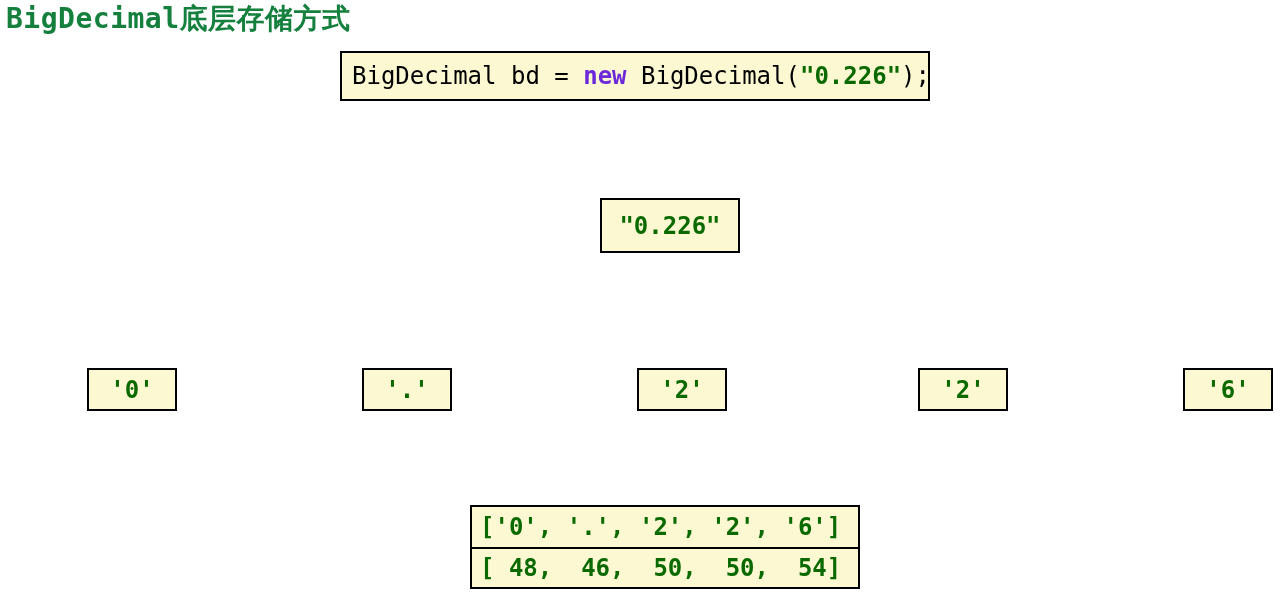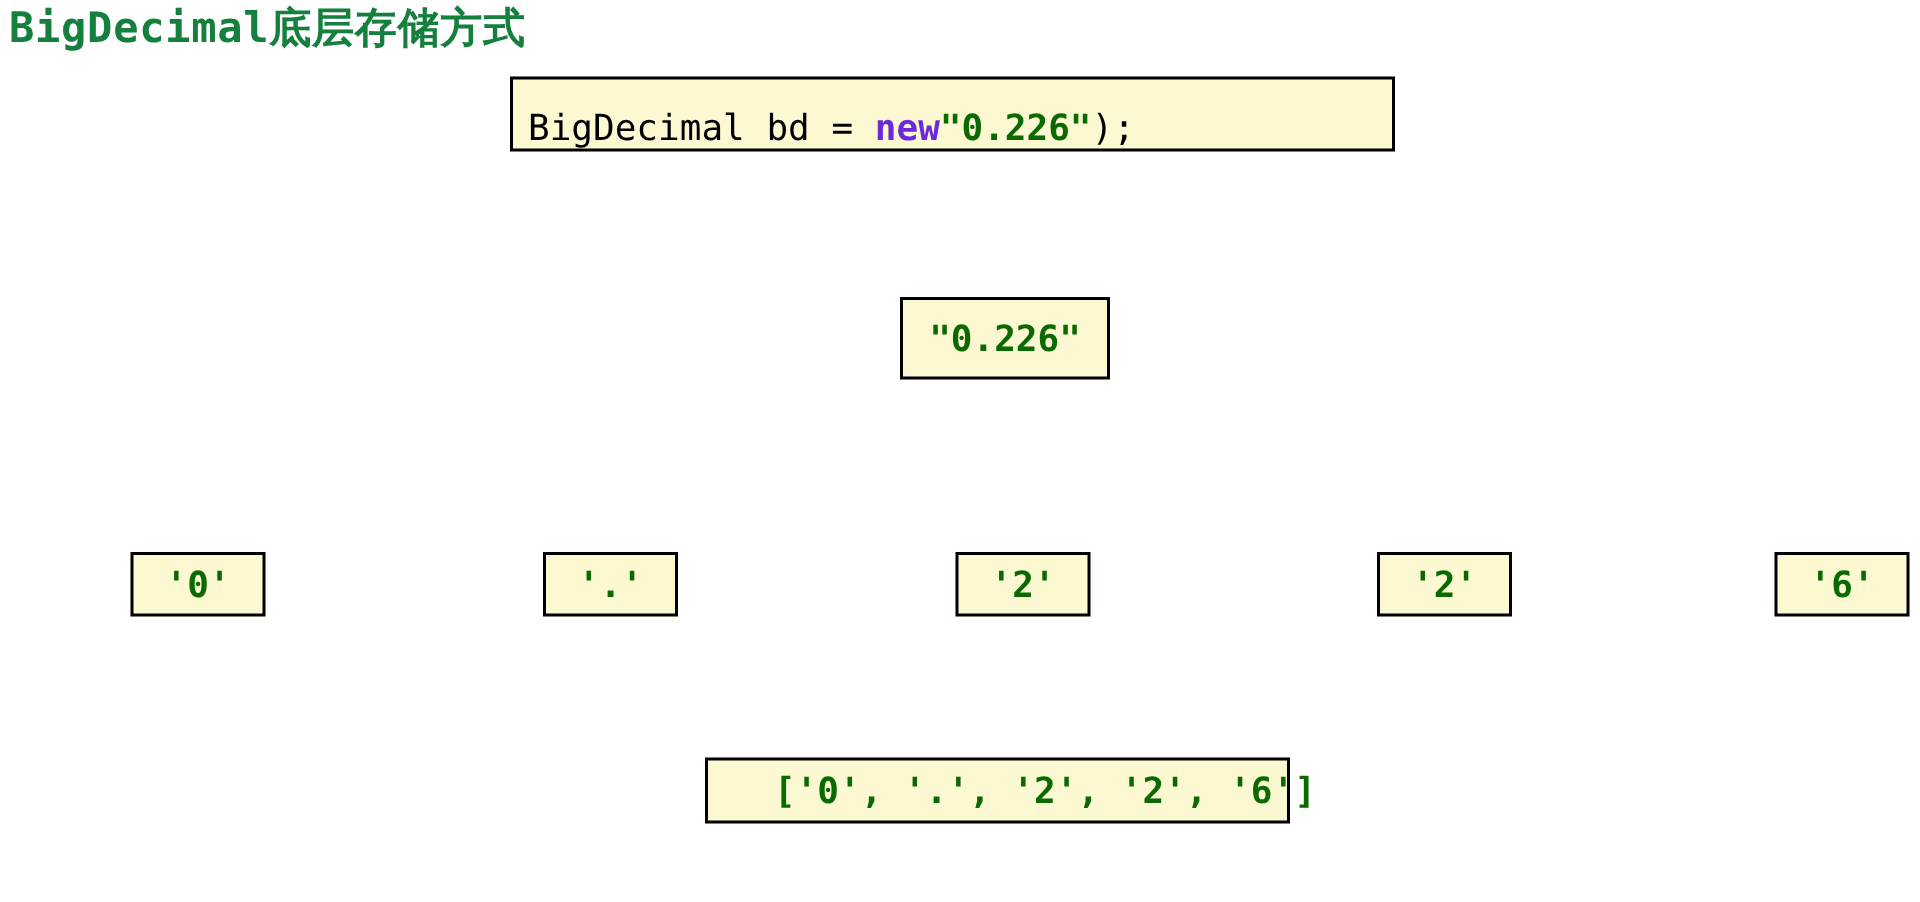--- a/index.html
+++ b/index.html
@@ -21,21 +21,21 @@
   }
 
   
   .codebox {
     position: absolute;
     left: 340px; top: 51px;
     width: 590px; height: 50px;
     background: #fbf8d2;
     border: 2px solid #000;
     display: flex;
-    align-items: flex-end;
+    align-items: center;
     padding-left: 10px;
     font-size: 24px;
     white-space: pre;
     color: #000;
   }
   .codebox .kw { color: #6d28d9; font-weight: 700; }
   .codebox .str { color: #0a6a00; font-weight: 700; }
 
   
   .box {
@@ -62,21 +62,20 @@
   .c3 { left: 918px; }
   .c4 { left: 1183px; }
 
   
   .arraytbl {
     position: absolute;
     left: 470px; top: 505px;
     width: 390px;
     border: 2px solid #000;
     background: #fbf8d2;
-    padding-left: 36px;
   }
   .arraytbl .row {
     height: 40px;
     display: flex;
     align-items: center;
     justify-content: flex-start;
     padding-left: 8px;
     font-size: 24px;
     color: #0a6a00;
     font-weight: 700;
@@ -85,28 +84,29 @@
   .arraytbl .row + .row { border-top: 2px solid #000; }
 </style>
 </head>
 <body>
 
 <div class="root">
 
   <div class="title">BigDecimal底层存储方式</div>
 
   <div class="codebox">
-    <span>BigDecimal bd = </span><span class="kw">new</span><span class="str">"0.226"</span><span>);</span>
+    <span>BigDecimal bd = </span><span class="kw">new</span><span> BigDecimal(</span><span class="str">"0.226"</span><span>);</span>
   </div>
 
   <div class="box strbox">"0.226"</div>
 
   <div class="box charbox c0">'0'</div>
   <div class="box charbox c1">'.'</div>
   <div class="box charbox c2">'2'</div>
   <div class="box charbox c3">'2'</div>
   <div class="box charbox c4">'6'</div>
 
   <div class="arraytbl">
     <div class="row">['0', '.', '2', '2', '6']</div>
+    <div class="row">[ 48,  46,  50,  50,  54]</div>
   </div>
 
 </div>
 
 </body></html>

